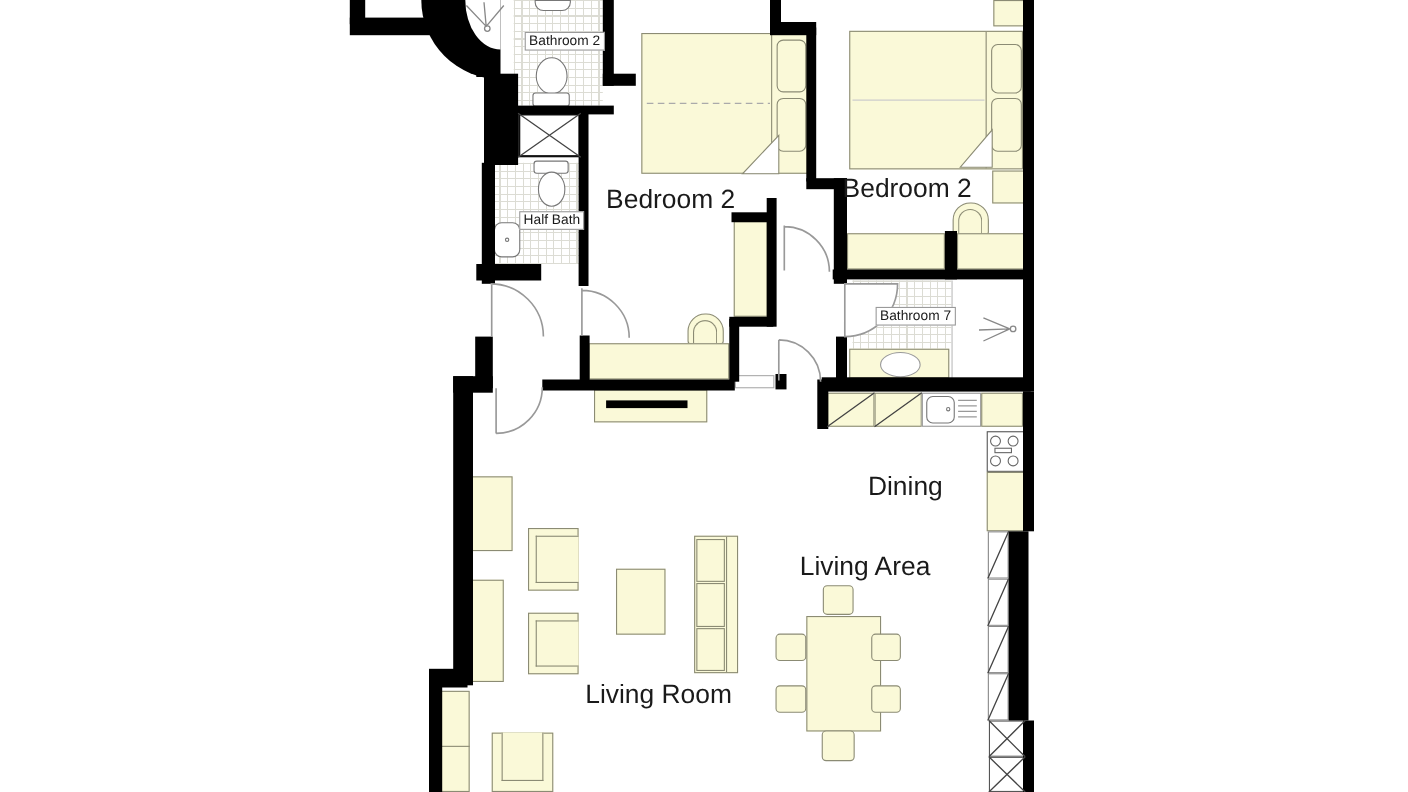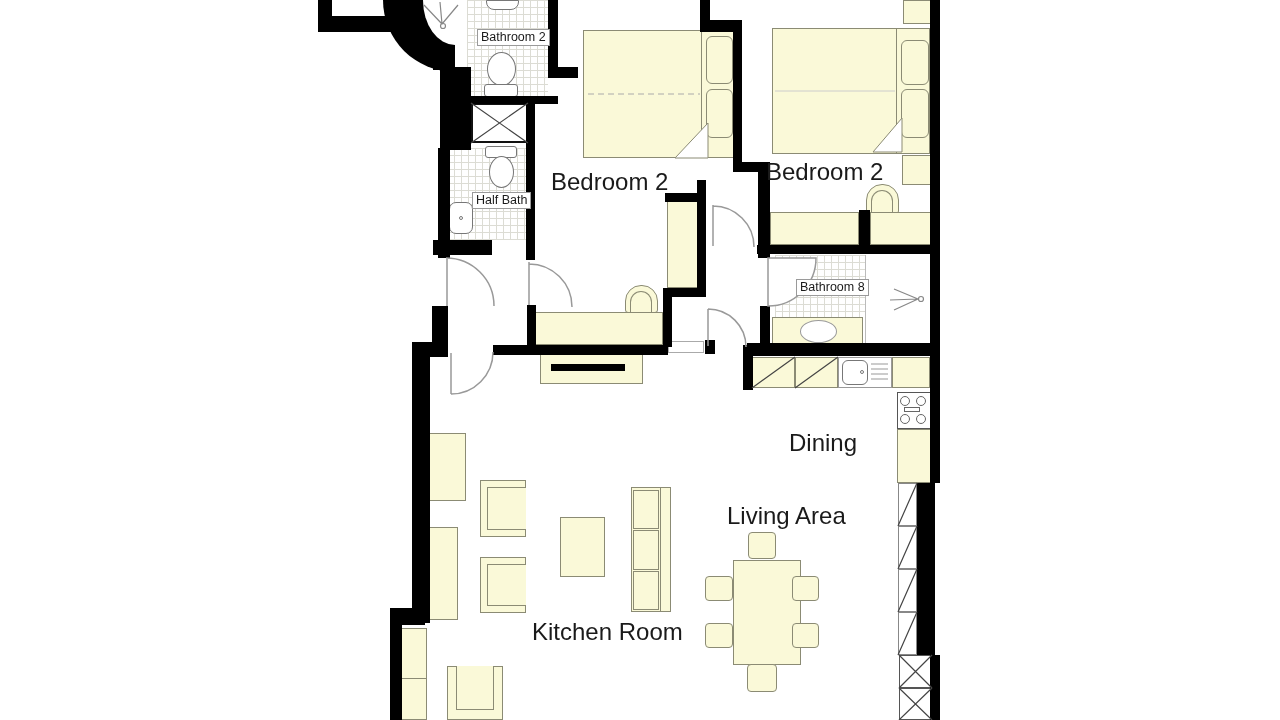--- a/index.html
+++ b/index.html
@@ -186,20 +186,20 @@
     </g>
     <g>
       <path d="M588,94 H700" stroke="#aaa" stroke-width="1" stroke-dasharray="6,4" fill="none"></path>
       <path d="M775,91 H895" stroke="#ccc" stroke-width="1" fill="none"></path>
       <path d="M871,364 H888 M871,369 H888 M871,374 H888 M871,379 H888" stroke="#999" stroke-width="1" fill="none"></path>
     </g>
   </svg>
 
   <div class="lblbox" style="left:477px;top:29px;">Bathroom 2</div>
   <div class="lblbox" style="left:472px;top:192px;">Half Bath</div>
-  <div class="lblbox" style="left:796px;top:279px;">Bathroom 8</div>
+  <div class="lblbox" style="left:796px;top:279px;">Bathroom 7</div>
   <div class="lbl" style="left:551px;top:168px;">Bedroom 2</div>
   <div class="lbl" style="left:766px;top:158px;">Bedroom 2</div>
   <div class="lbl" style="left:789px;top:429px;">Dining</div>
   <div class="lbl" style="left:727px;top:502px;">Living Area</div>
-  <div class="lbl" style="left:532px;top:618px;">Kitchen Room</div>
+  <div class="lbl" style="left:532px;top:618px;">Living Room</div>
 
 </div>
 
 </body></html>

